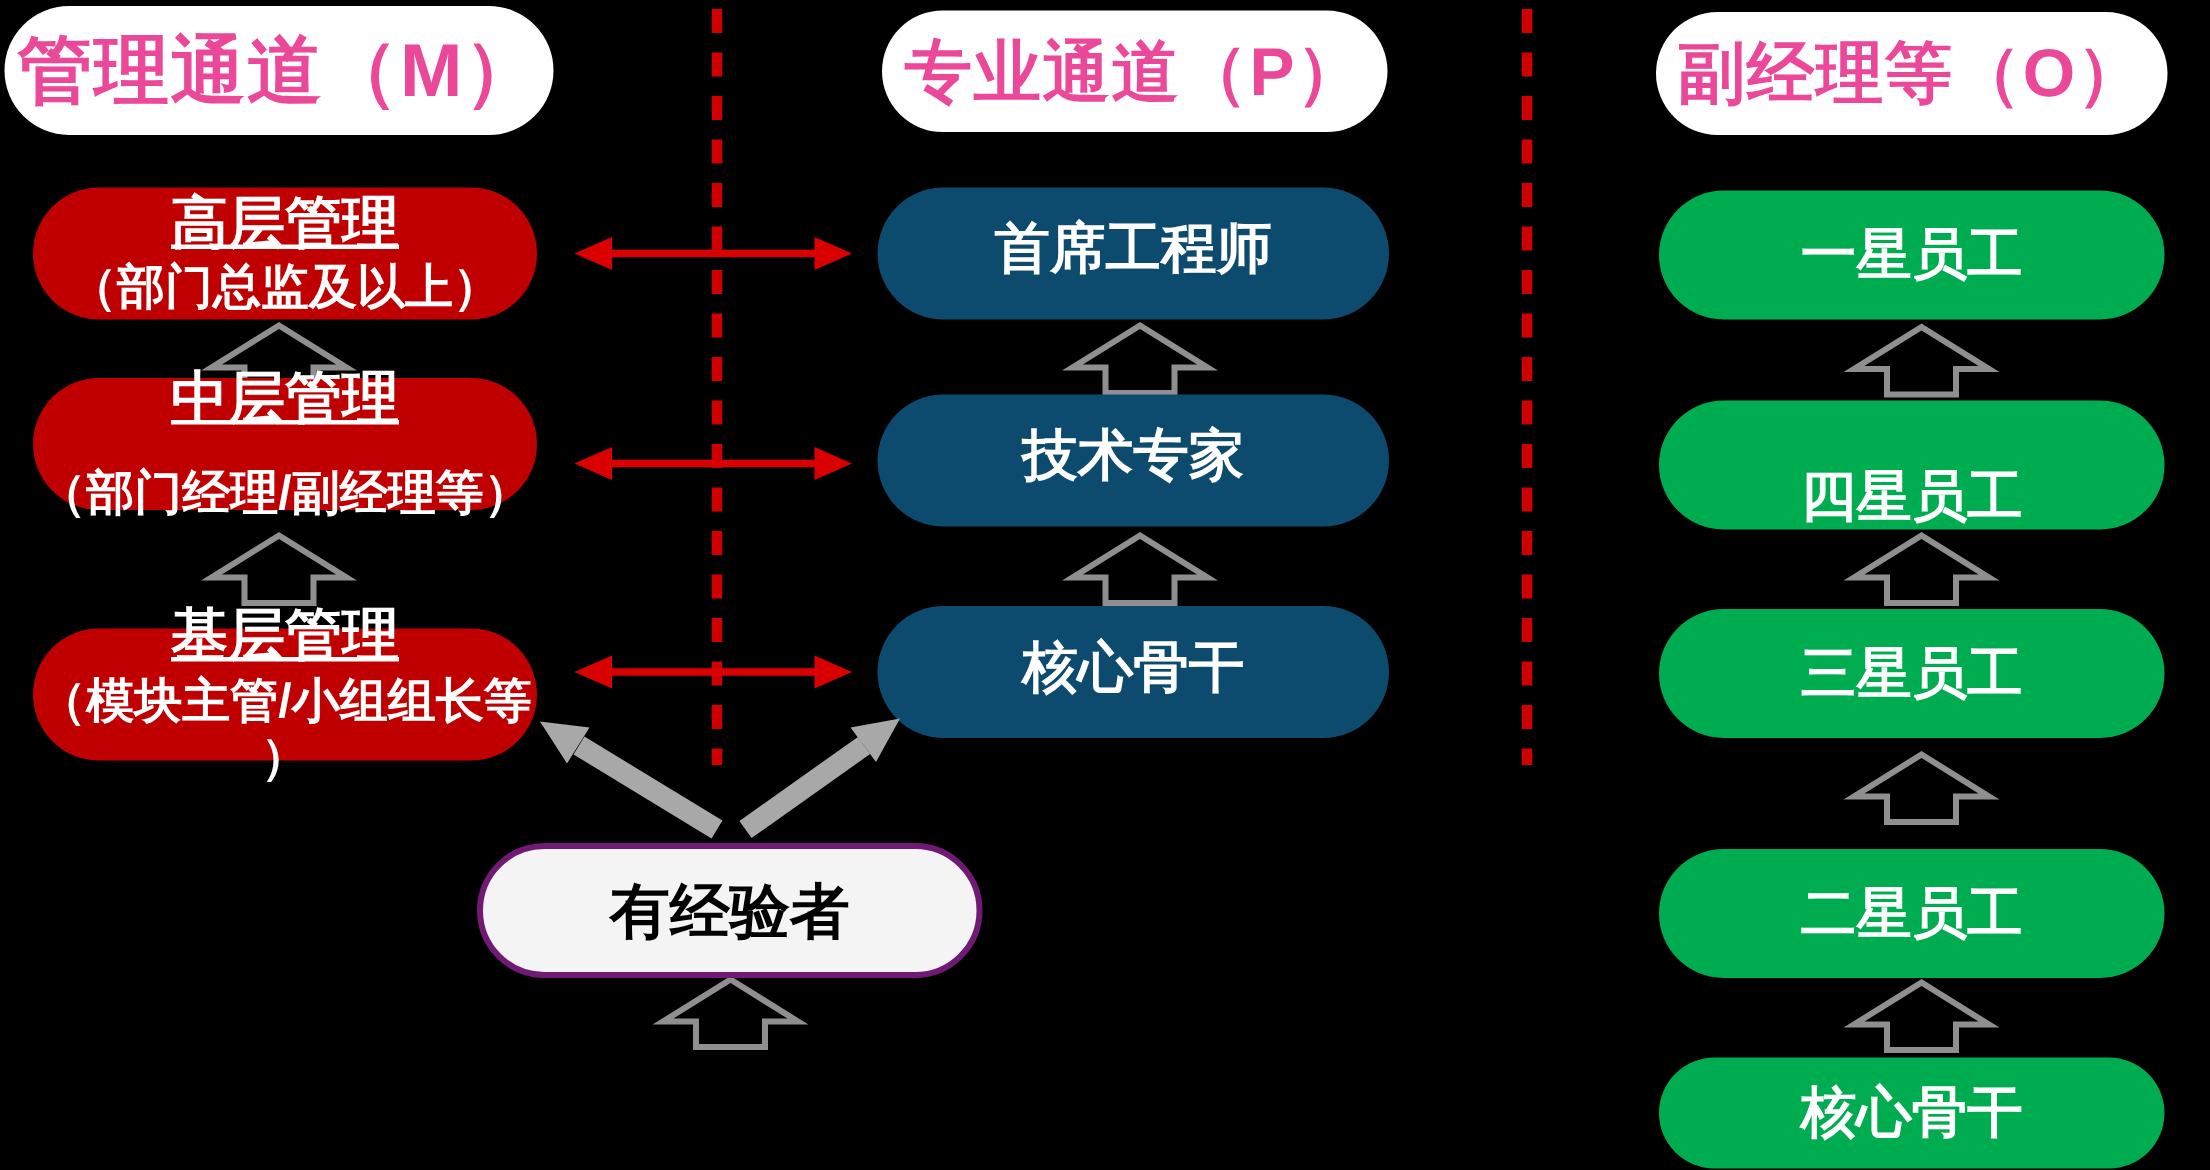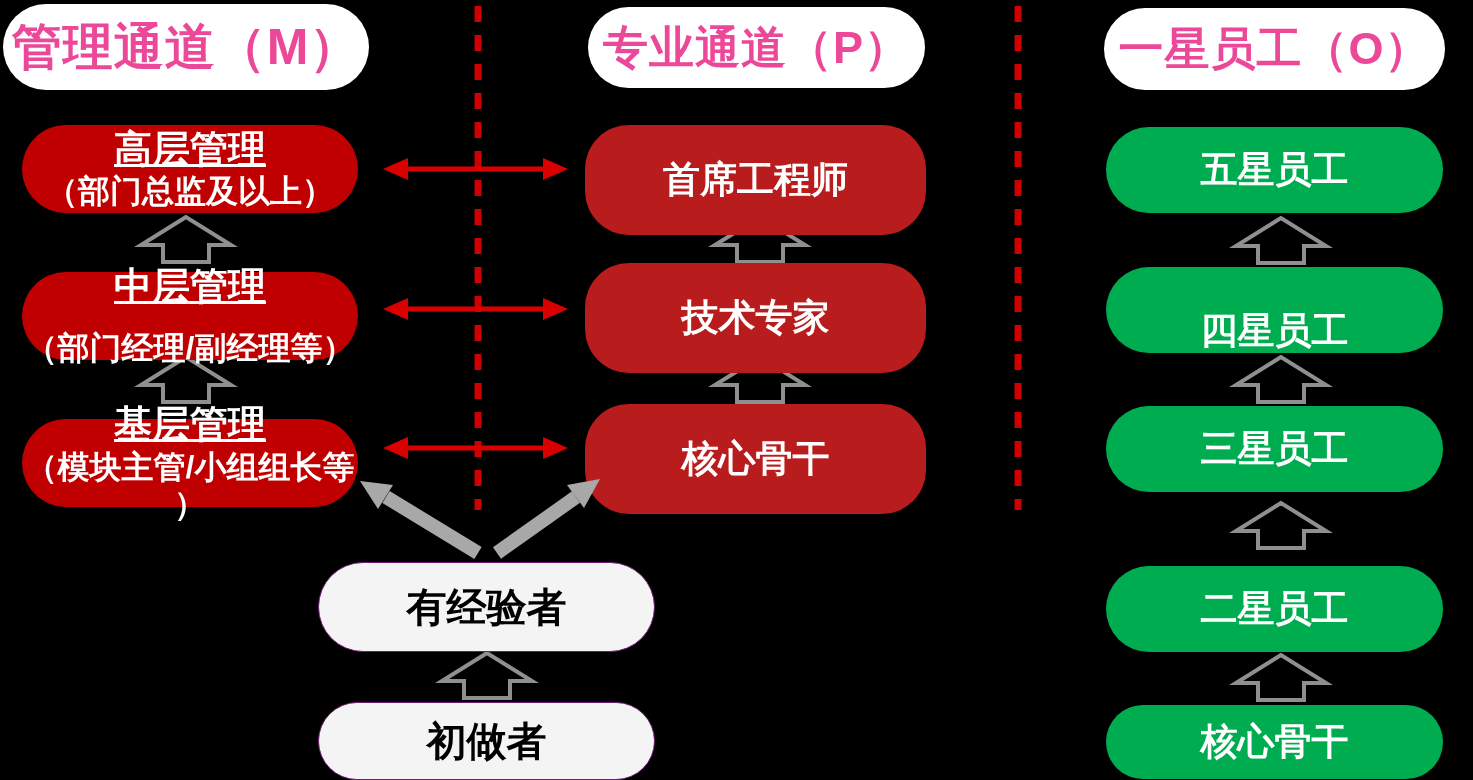--- a/index.html
+++ b/index.html
@@ -45,38 +45,38 @@
     font-weight: bold;
     flex-direction: column;
     line-height: 1.15;
     z-index: 2;
   }
   .level .title-main { font-size: 38px; text-decoration: underline; }
   .level .title-sub  { font-size: 32px; margin-top: 2px; }
   .level-single { font-size: 37px; }
 
   .m-level { left: 22px;  width: 336px; height: 88px; border-radius: 44px; background: #C00000; }
-  .p-level { left: 585px; width: 341px; height: 110px; border-radius: 44px; background: #b91c1c; }
+  .p-level { left: 585px; width: 341px; height: 88px; border-radius: 44px; background: #0c4a6e; font-family: Liberation Mono, monospace; }
   .o-level { left: 1106px; width: 337px; height: 86px; border-radius: 43px; background: #00AC50; }
 
   .entry-level {
     left: 318px;
     width: 337px;
     background: #F4F4F4;
-    border: 1px solid #701a75;
+    border: 4px solid #701a75;
     color: #000000;
     font-weight: bold;
     font-size: 40px;
     z-index: 2;
   }
   .e1 { top: 562px; height: 90px; border-radius: 45px; }
   .e2 { top: 702px; height: 78px; border-radius: 39px; }
 
   .m1 { top: 125px; }
-  .m2 { top: 272px; gap: 20px; }
+  .m2 { top: 252px; gap: 20px; }
   .m3 { top: 419px; }
   .p1 { top: 125px; }
   .p2 { top: 263px; }
   .p3 { top: 404px; }
   .o1 { top: 127px; }
   .o2 { top: 267px; justify-content: flex-end; }
   .o3 { top: 406px; }
   .o4 { top: 566px; }
   .o5 { top: 705px; height: 74px; }
 
@@ -121,21 +121,21 @@
     </g>
   </svg>
 
   <div class="pill channel-header header-m">
     <span>管理通道（M）</span>
   </div>
   <div class="pill channel-header header-p">
     <span>专业通道（P）</span>
   </div>
   <div class="pill channel-header header-o">
-    <span>一星员工（O）</span>
+    <span>副经理等（O）</span>
   </div>
 
   <div class="pill level m-level m1">
     <span class="title-main">高层管理</span>
     <span class="title-sub">（部门总监及以上）</span>
   </div>
   <div class="pill level m-level m2">
     <span class="title-main">中层管理</span>
     <span class="title-sub">（部门经理/副经理等）</span>
   </div>
@@ -148,41 +148,38 @@
     <span>首席工程师</span>
   </div>
   <div class="pill level p-level p2 level-single">
     <span>技术专家</span>
   </div>
   <div class="pill level p-level p3 level-single">
     <span>核心骨干</span>
   </div>
 
   <div class="pill level o-level o1 level-single">
-    <span>五星员工</span>
+    <span>一星员工</span>
   </div>
   <div class="pill level o-level o2 level-single">
     <span>四星员工</span>
   </div>
   <div class="pill level o-level o3 level-single">
     <span>三星员工</span>
   </div>
   <div class="pill level o-level o4 level-single">
     <span>二星员工</span>
   </div>
   <div class="pill level o-level o5 level-single">
     <span>核心骨干</span>
   </div>
 
   <div class="pill entry-level e1">
     <span>有经验者</span>
   </div>
-  <div class="pill entry-level e2">
-    <span>初做者</span>
-  </div>
 
   <svg class="layer" style="z-index:3" width="1473" height="780" viewBox="0 0 1473 780">
     <g>
       <line x1="478" y1="553" x2="386" y2="497" stroke="#A8A8A8" stroke-width="14"></line>
       <polygon points="360,481 393,485 378,509" fill="#A8A8A8"></polygon>
     </g>
     <g>
       <line x1="497" y1="553" x2="576" y2="497" stroke="#A8A8A8" stroke-width="14"></line>
       <polygon points="600,479 584,508 567,485" fill="#A8A8A8"></polygon>
     </g>

